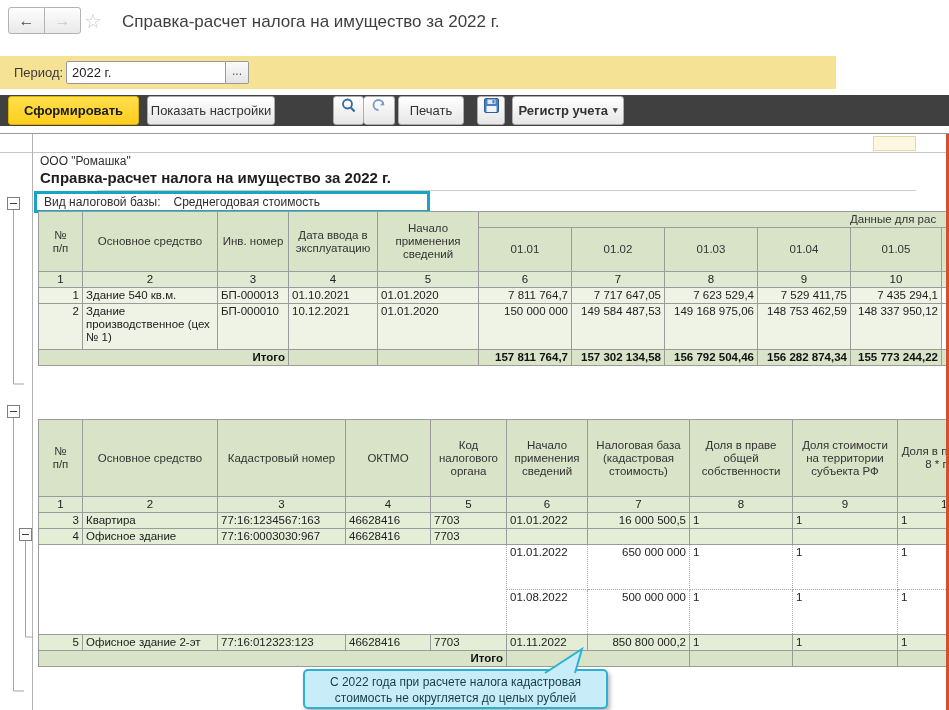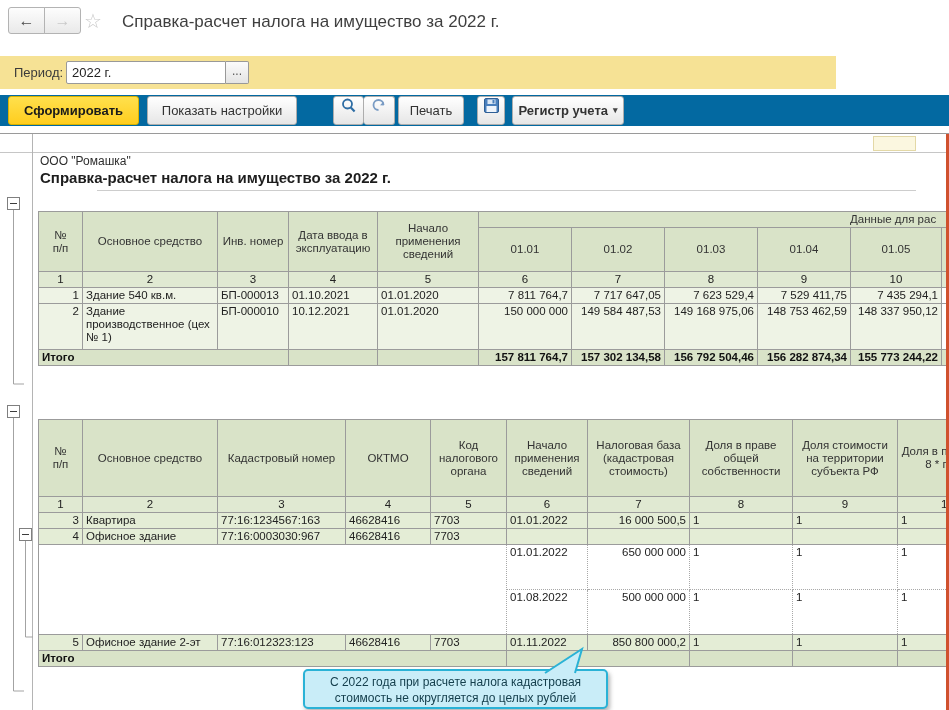--- a/index.html
+++ b/index.html
@@ -19,27 +19,27 @@
   .navtitle { position:absolute; left:122px; top:12px; font-size:17px; color:#3f3f3f; white-space:nowrap; }
   
   .periodbar { position:absolute; left:0; top:56px; width:836px; height:33px; background:#f6e295; }
   .periodlabel { position:absolute; left:14px; top:9px; font-size:13px; color:#3a3a3a; }
   .periodinput { position:absolute; left:66px; top:5px; width:160px; height:23px; border:1px solid #999;
     border-radius:2px 0 0 2px; font-family:"Liberation Sans",sans-serif; font-size:13px; padding:0 5px; color:#222; background:#fff; }
   .periodmore { position:absolute; left:226px; top:5px; width:23px; height:23px; border:1px solid #999; border-left:none;
     border-radius:0 2px 2px 0; background:linear-gradient(#fbfbfb,#e4e4e4); font-size:12px; color:#555;
     text-align:center; line-height:19px; }
   
-  .toolbar { position:absolute; left:0; top:95px; width:949px; height:31px; background:#0369a1; }
+  .toolbar { position:absolute; left:0; top:95px; width:949px; height:31px; background:#404040; }
   .btn { position:absolute; top:1px; height:29px; border:1px solid #adadad; border-radius:3px;
     background:linear-gradient(#ffffff,#e6e6e6); font-size:13px; color:#333; text-align:center; }
   .btn .lbl { display:inline-block; line-height:27px; }
   .btn-generate { left:8px; width:131px; background:linear-gradient(#ffe04d,#ffcd1e); border-color:#d9b200;
     font-weight:bold; color:#1a1a1a; }
-  .btn-settings { left:147px; width:150px; }
+  .btn-settings { left:147px; width:128px; }
   .btn-search { left:333px; width:31px; }
   .btn-refresh { left:364px; width:31px; border-left:none; }
   .btn-print { left:398px; width:66px; }
   .btn-save { left:477px; width:28px; }
   .btn-register { left:512px; width:112px;font-weight:bold; }
   .caret { font-size:9px; color:#444; margin-left:5px; vertical-align:2px; }
   .icon-svg { vertical-align:middle; }
   
   .report { position:absolute; left:0; top:133px; width:949px; height:577px; background:#fff;
     border-top:1px solid #9a9a9a; overflow:hidden; }
@@ -60,21 +60,21 @@
   
   table.t { position:absolute; border-collapse:collapse; table-layout:fixed;
     font-size:11.5px; line-height:13px; color:#222; }
   table.t td { border:1px solid #9b9b9b; padding:1px 3px; overflow:hidden; }
   .t1 { left:38px; top:77px; width:943px; }
   .t2 { left:38px; top:285px; width:959px; }
   tr.th td { background:#d9e3c8; text-align:center; vertical-align:middle; color:#333; }
   tr.nums td { background:#e0e9d2; text-align:center; height:15px; }
   .t1 tr.r td { background:#eef3e5; vertical-align:top; }
   .t2 tr.r td { background:#e4edd6; vertical-align:top; }
-  tr.tot td { background:#d9e3c8; font-weight:bold; color:#111; height:15px; }
+  tr.tot td { background:#d9e3c8; font-weight:bold; color:#111; height:15px;text-align:right; }
   td.num-r { text-align:right; }
   td.white { background:#fff !important; }
   .span-cell { height:16px; }
   .span-cell .span-text { padding-left:368px; white-space:nowrap; text-align:left; }
   .w22 { max-width:24px; margin:0 auto; }
   tr.sub td { border:1px dotted #a8a8a8; background:#fff; vertical-align:top; }
   tr.sub td.merge { border:1px solid #9b9b9b; border-right:1px dotted #a8a8a8; }
   td.left-pad { text-align:left; padding-left:2px; }
   
   .tooltip { position:absolute; left:303px; top:535px; width:305px; height:40px; z-index:5;
@@ -145,20 +145,23 @@
       <line x1="25.5" y1="503" x2="33" y2="503" stroke="#a3a3a3" stroke-width="1"></line>
     </svg>
     <div class="grp" style="left:7px;top:63px"></div>
     <div class="grp" style="left:7px;top:271px"></div>
     <div class="grp" style="left:19px;top:394px"></div>
 
     <div class="company">ООО "Ромашка"</div>
     <div class="rtitle">Справка-расчет налога на имущество за 2022 г.</div>
     <div class="title-underline"></div>
 
+    <div class="sectionbox sec1">
+      <span>Вид налоговой базы:</span><span class="val">Среднегодовая стоимость</span>
+    </div>
 
     <table class="t t1">
       <colgroup>
         <col style="width:44px">
           <col style="width:135px">
           <col style="width:71px">
           <col style="width:89px">
           <col style="width:101px">
         <col style="width:93px">
           <col style="width:93px">

